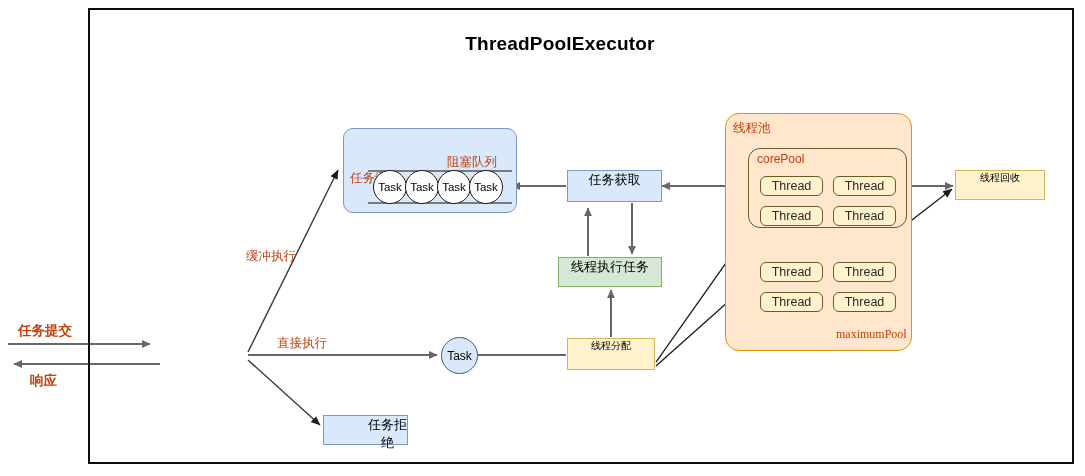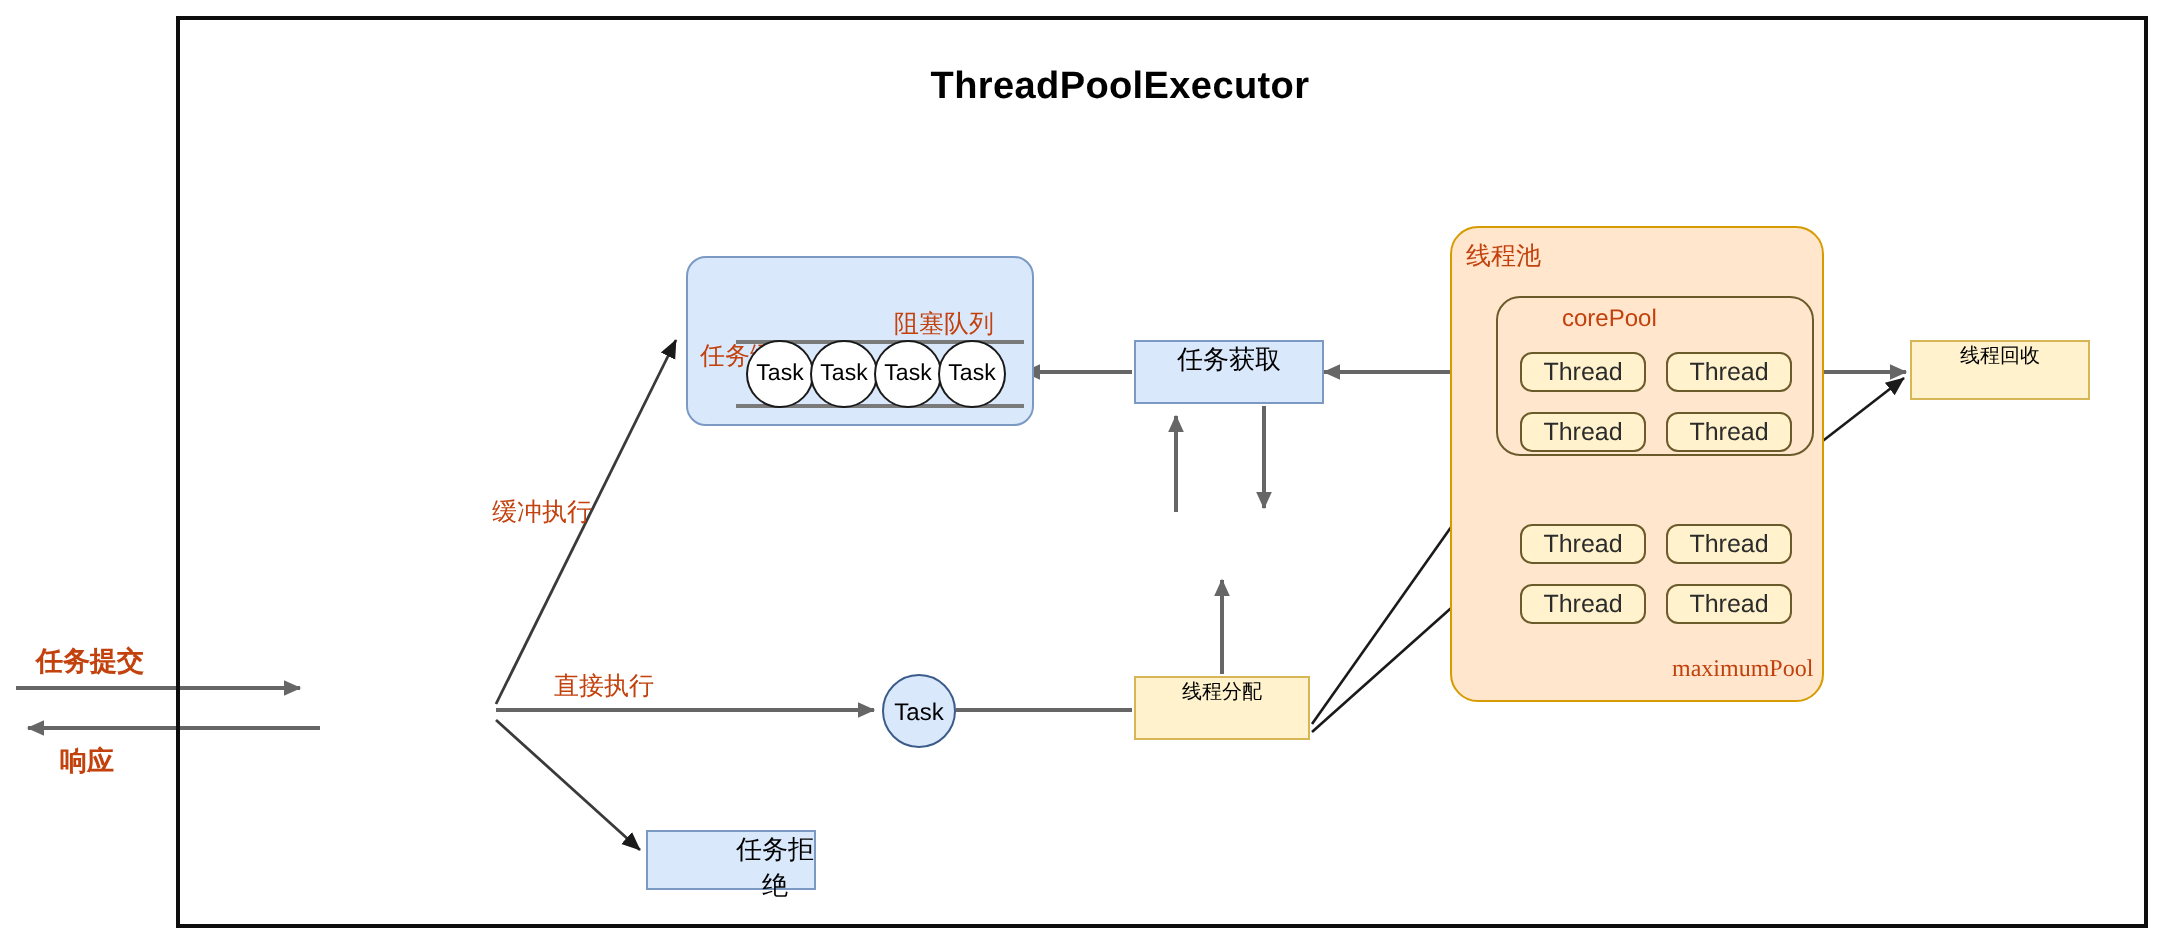--- a/index.html
+++ b/index.html
@@ -148,30 +148,33 @@
   </div>
 
   <div class="task-circle" style="left:441px;top:337px;width:37px;height:37px;">
     <span>Task</span>
   </div>
 
   <div class="node blue-box" style="left:567px;top:170px;width:95px;height:32px;">
     <span>任务获取</span>
   </div>
 
+  <div class="node green-box" style="left:558px;top:257px;width:104px;height:30px;">
+    <span>线程执行任务</span>
+  </div>
 
   <div class="node yellow-box" style="left:567px;top:338px;width:88px;height:32px;">
     <span>线程分配</span>
   </div>
 
   <div class="pool-outer" style="position:absolute;left:725px;top:113px;width:185px;height:236px;"></div>
   <div class="lbl" style="left:733px;top:120px;">线程池</div>
 
   <div class="pool-inner" style="position:absolute;left:748px;top:148px;width:157px;height:78px;"></div>
-  <div class="lbl" style="left:757px;top:152px;font-size:12px;margin-left:24px;">corePool</div>
+  <div class="lbl" style="left:757px;top:152px;font-size:12px;">corePool</div>
 
   <div class="thread-chip" style="left:760px;top:176px;width:63px;height:20px;">
     <span>Thread</span>
   </div>
   <div class="thread-chip" style="left:833px;top:176px;width:63px;height:20px;">
     <span>Thread</span>
   </div>
   <div class="thread-chip" style="left:760px;top:206px;width:63px;height:20px;">
     <span>Thread</span>
   </div>

